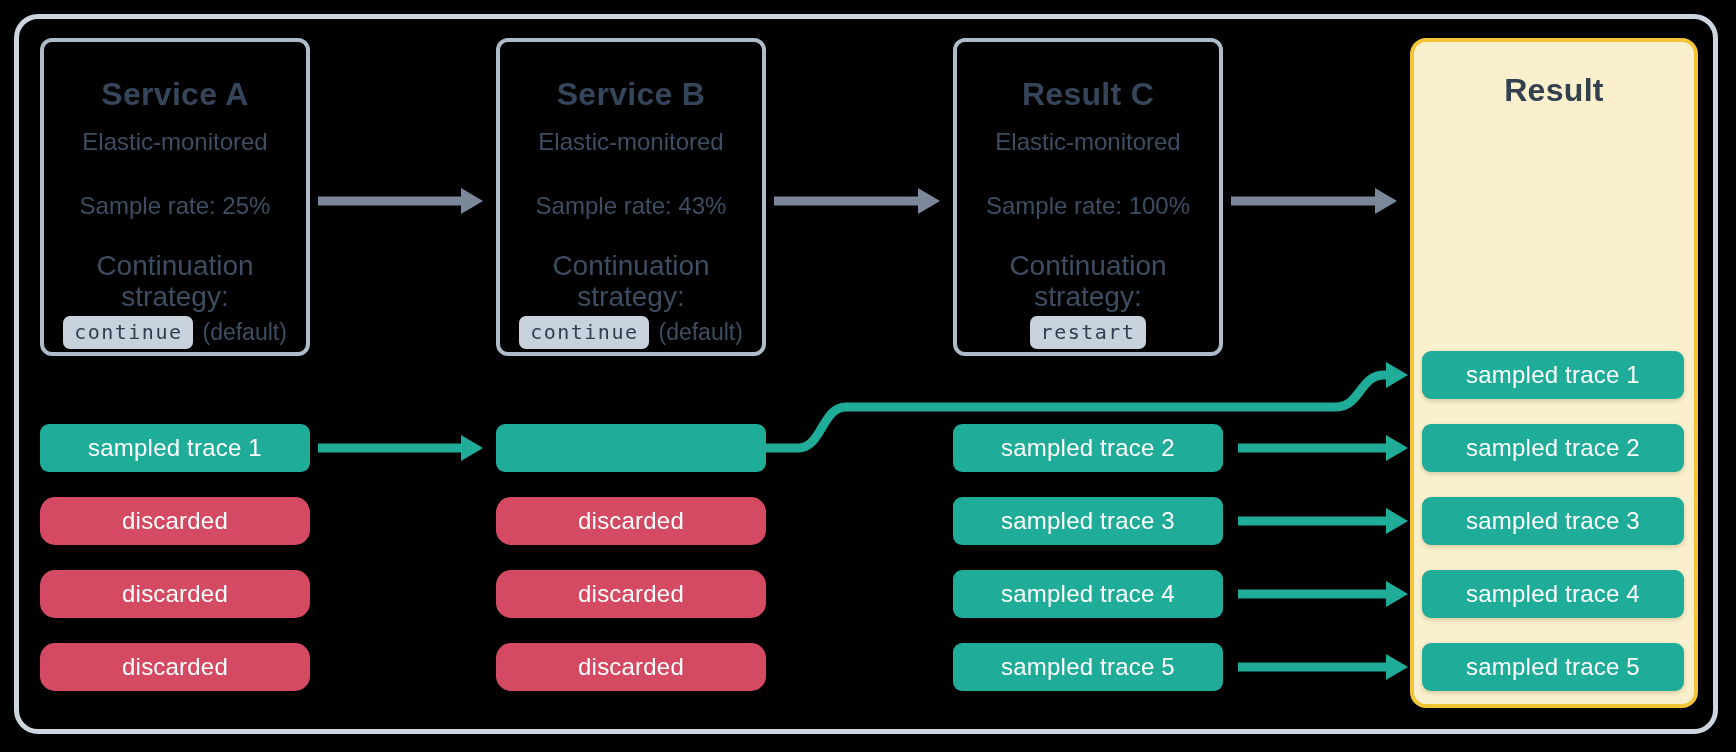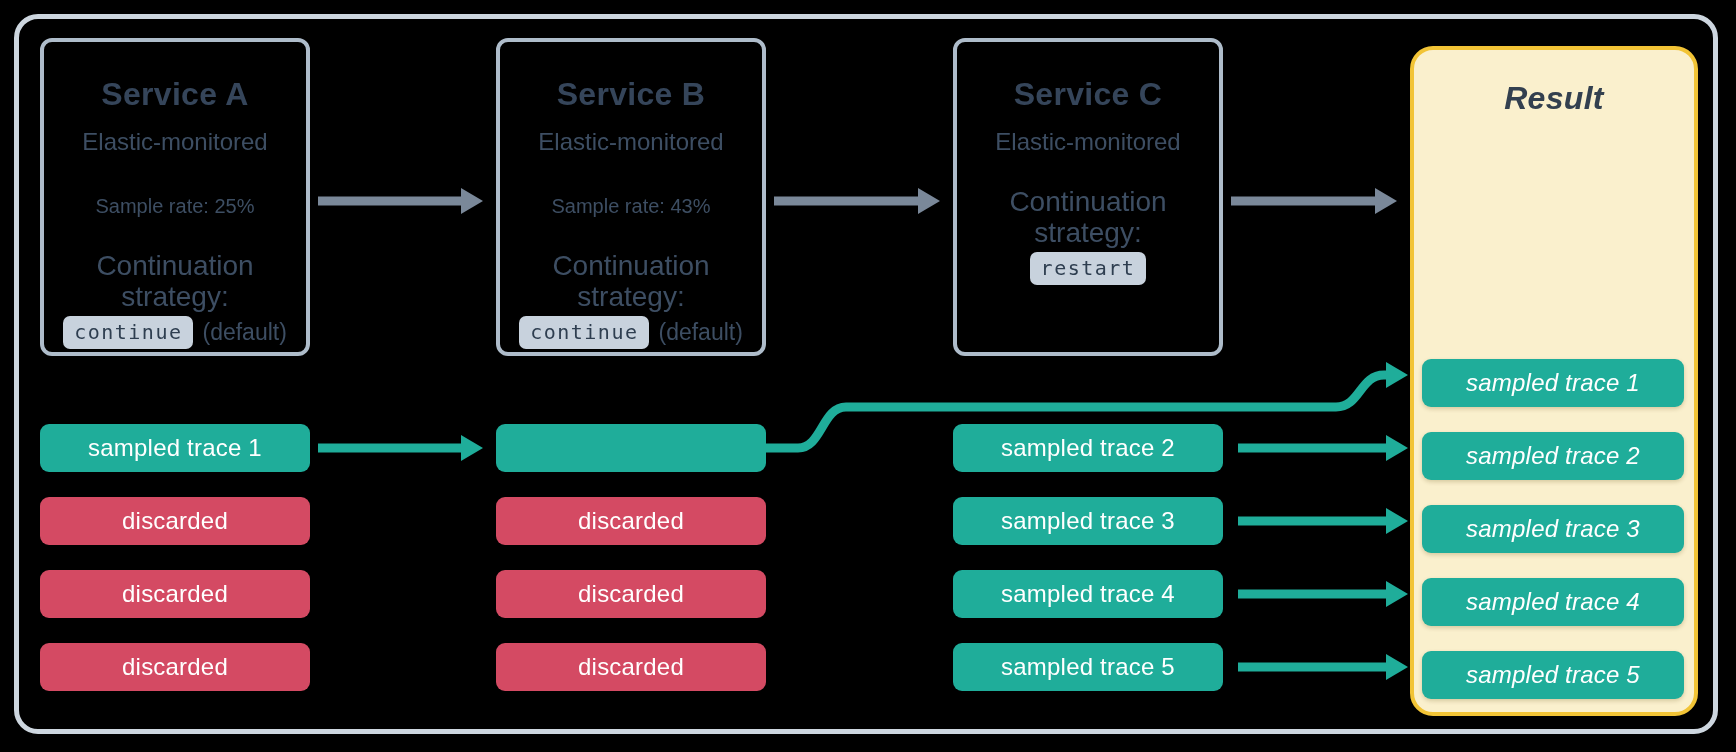--- a/index.html
+++ b/index.html
@@ -30,43 +30,43 @@
     position:absolute;top:38px;width:270px;height:318px;box-sizing:border-box;
     border:4px solid var(--service-border);border-radius:12px;
     display:flex;flex-direction:column;align-items:center;text-align:center;
     padding:34px 12px 12px;color:var(--body-text);
   }
   .service.col-a{left:40px}
   .service.col-b{left:496px}
   .service.col-c{left:953px}
   .service-title{font-size:32px;line-height:36px;font-weight:700;color:var(--title-text);letter-spacing:.3px;}
   .service-sub{margin-top:16px;font-size:24px;line-height:28px;}
-  .service-rate{margin-top:36px;font-size:20px;line-height:28px;}
+  .service-rate{margin-top:36px;font-size:24px;line-height:28px;}
   .service-strategy{margin-top:30px;font-size:28px;line-height:31px;max-width:238px;}
   .badge-row{margin-top:4px;display:flex;align-items:center;justify-content:center;gap:9px;font-size:23px;}
   .badge{
     background:var(--badge-bg);color:var(--badge-text);
     font-family:"DejaVu Sans Mono","Liberation Mono",monospace;
     font-size:20px;letter-spacing:1.5px;padding:4px 11px 5px;border-radius:7px;white-space:nowrap;
   }
   .default-note{color:var(--body-text);white-space:nowrap;}
   
   .result{
-    position:absolute;left:1410px;top:46px;width:288px;height:670px;box-sizing:border-box;
-    background:var(--result-bg);border:4px solid var(--result-border);border-radius:23px;font-style:italic;
+    position:absolute;left:1410px;top:38px;width:288px;height:670px;box-sizing:border-box;
+    background:var(--result-bg);border:4px solid var(--result-border);border-radius:16px;
   }
   .result-title{margin-top:30px;text-align:center;font-size:32px;line-height:36px;font-weight:700;color:#33404f;letter-spacing:.3px;}
   
   .trace{
     position:absolute;width:270px;height:48px;border-radius:9px;box-sizing:border-box;
     display:flex;align-items:center;justify-content:center;
     color:var(--trace-text);font-size:24px;letter-spacing:.2px;
   }
   .trace.sampled{background:var(--teal);}
-  .trace.discarded{background:var(--red);}
+  .trace.discarded{background:var(--red);border-radius:15px;}
   .trace.col-a{left:40px}
   .trace.col-b{left:496px}
   .trace.col-c{left:953px}
   .row-1{top:424px}.row-2{top:497px}.row-3{top:570px}.row-4{top:643px}
   .result .trace{left:8px;width:262px;box-shadow:0 2px 4px rgba(90,70,0,.22);}
   .rrow-0{top:309px}.rrow-1{top:382px}.rrow-2{top:455px}.rrow-3{top:528px}.rrow-4{top:601px}
   
   .arrows{position:absolute;left:0;top:0;pointer-events:none;}
   .ln-gray{stroke:var(--arrow-gray);stroke-width:9;fill:none;}
   .ln-teal{stroke:var(--teal);stroke-width:9;fill:none;}
@@ -95,22 +95,23 @@
     <div class="service-sub">Elastic-monitored</div>
     <div class="service-rate">Sample rate: 43%</div>
     <div class="service-strategy">Continuation strategy:</div>
     <div class="badge-row">
       <span class="badge">continue</span>
       <span class="default-note">(default)</span>
     </div>
   </div>
 
   <div class="service col-c">
-    <div class="service-title">Service C</div>
+    <div class="service-title">Result C</div>
     <div class="service-sub">Elastic-monitored</div>
+    <div class="service-rate">Sample rate: 100%</div>
     <div class="service-strategy">Continuation strategy:</div>
     <div class="badge-row">
       <span class="badge">restart</span>
     </div>
   </div>
 
   <div class="result">
     <div class="result-title">Result</div>
     <div class="trace sampled rrow-0">sampled trace 1</div>
     <div class="trace sampled rrow-1">sampled trace 2</div>

